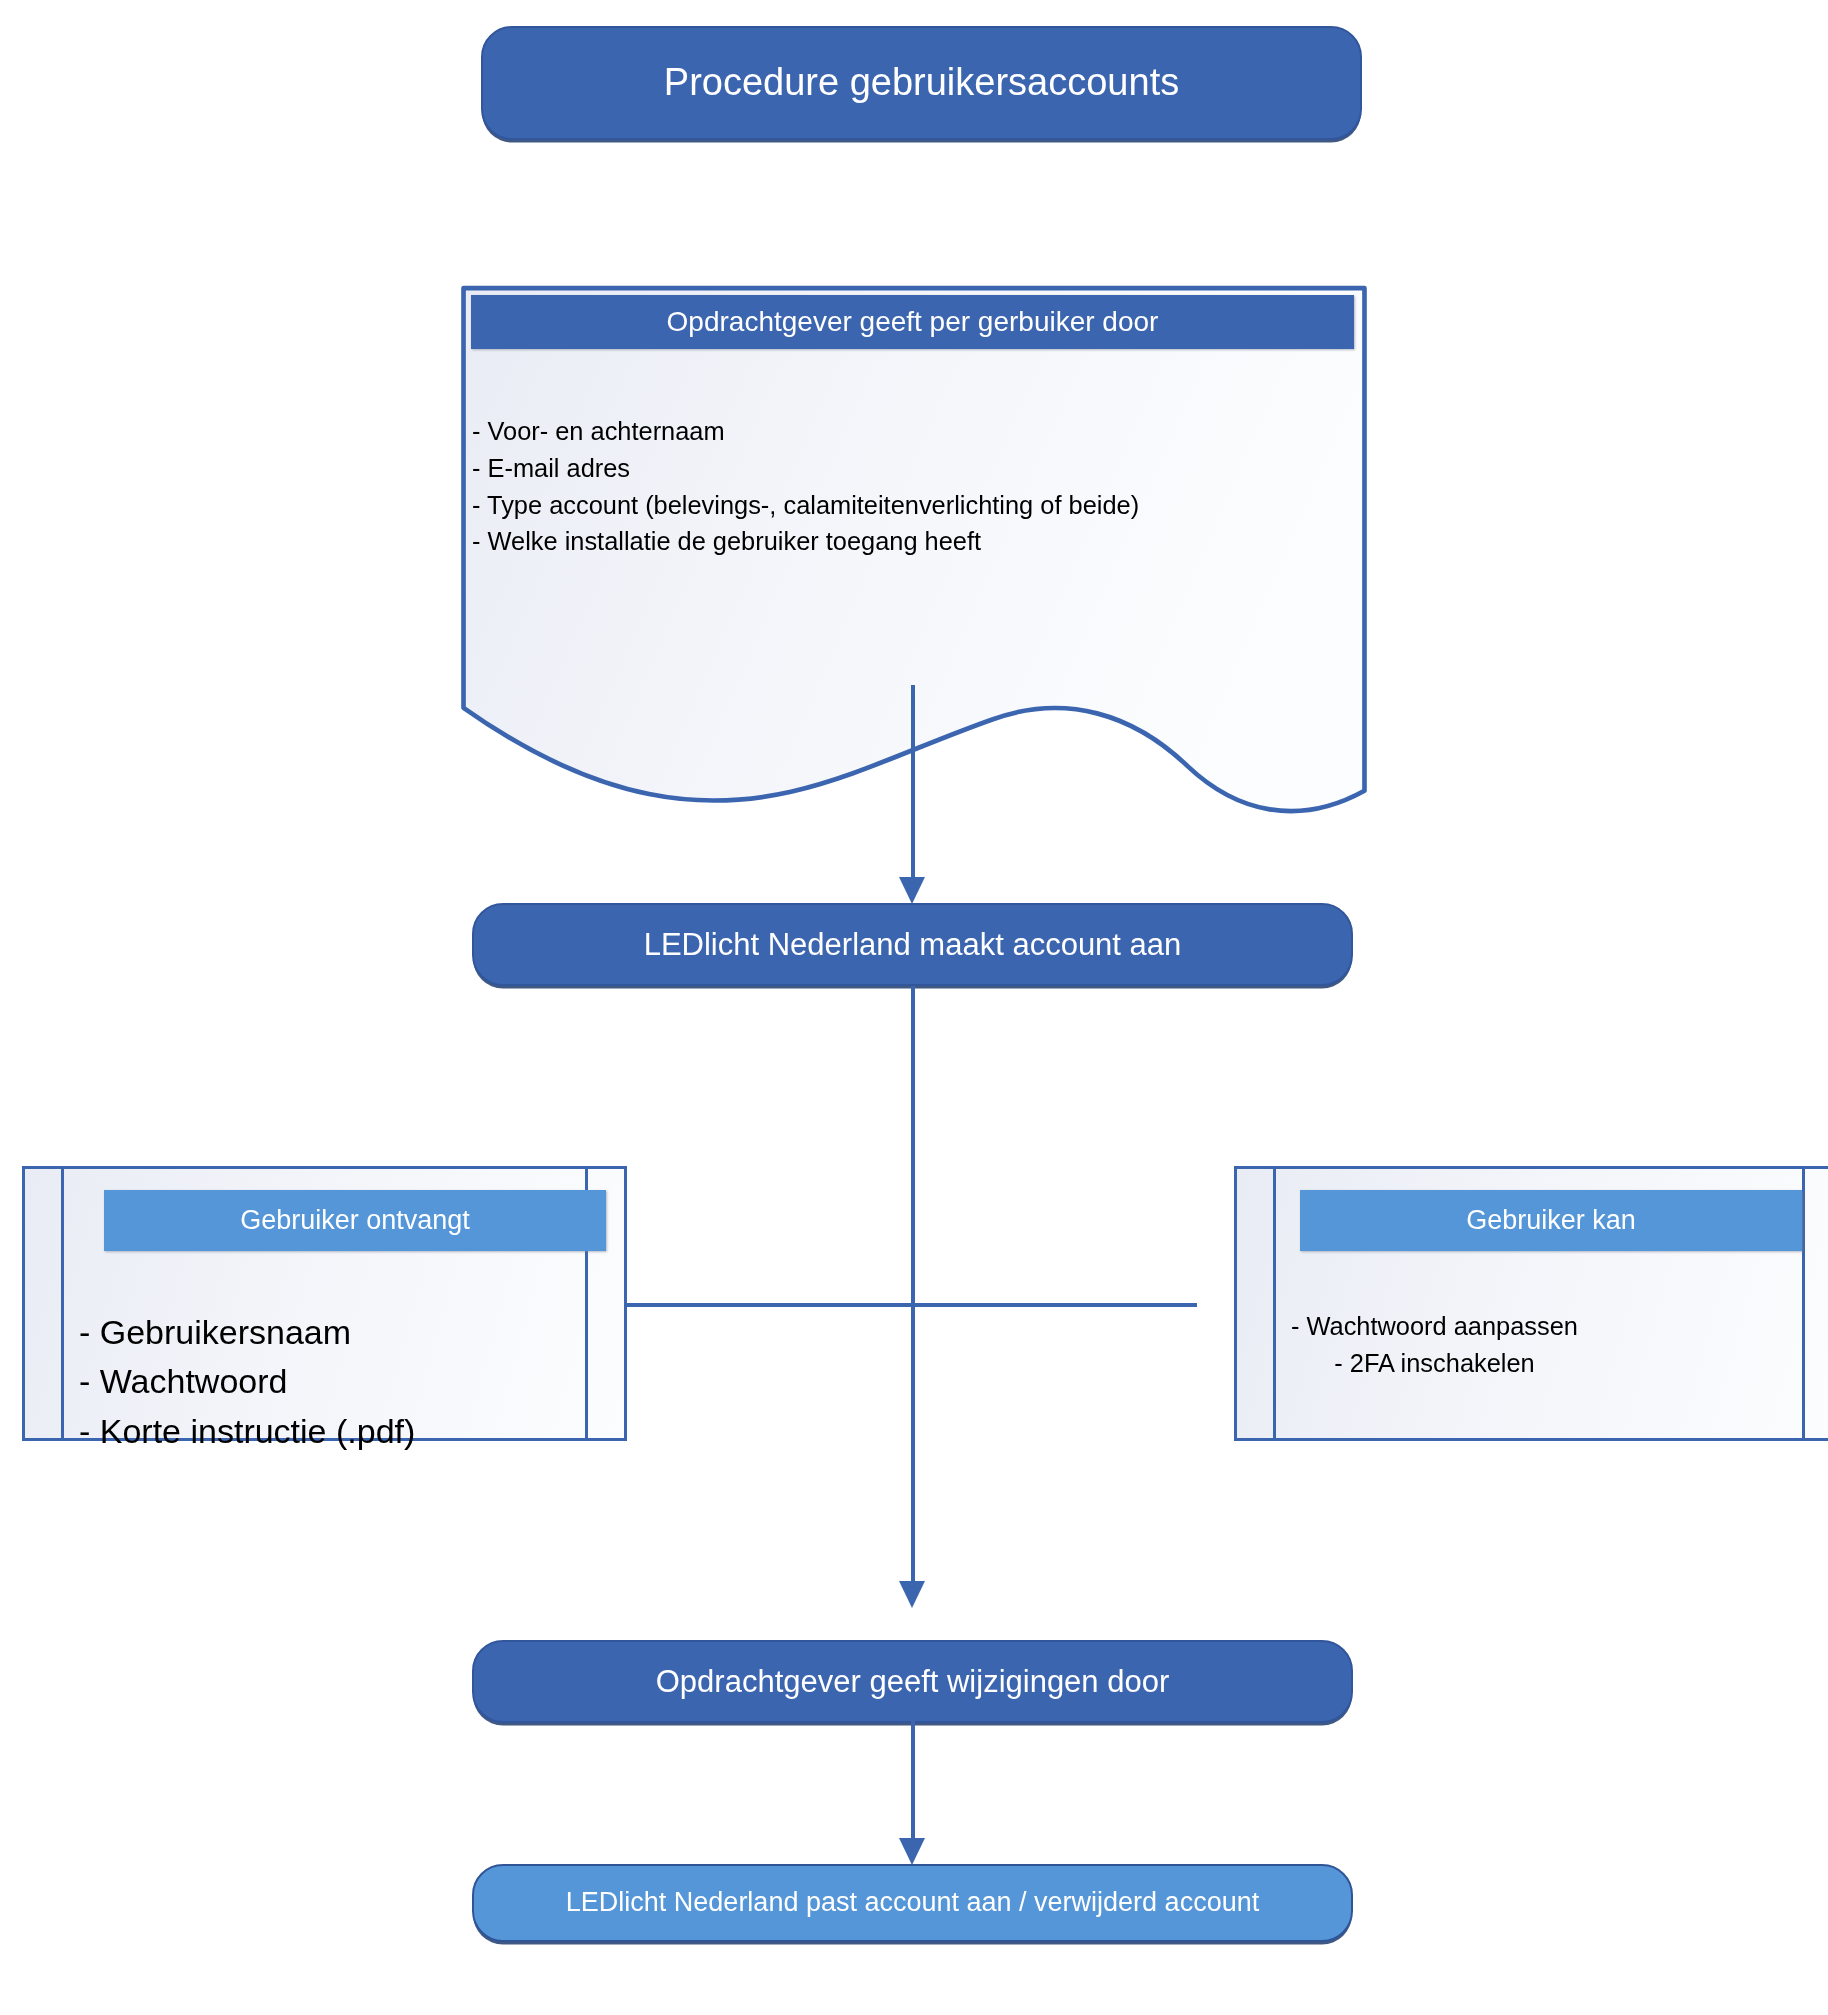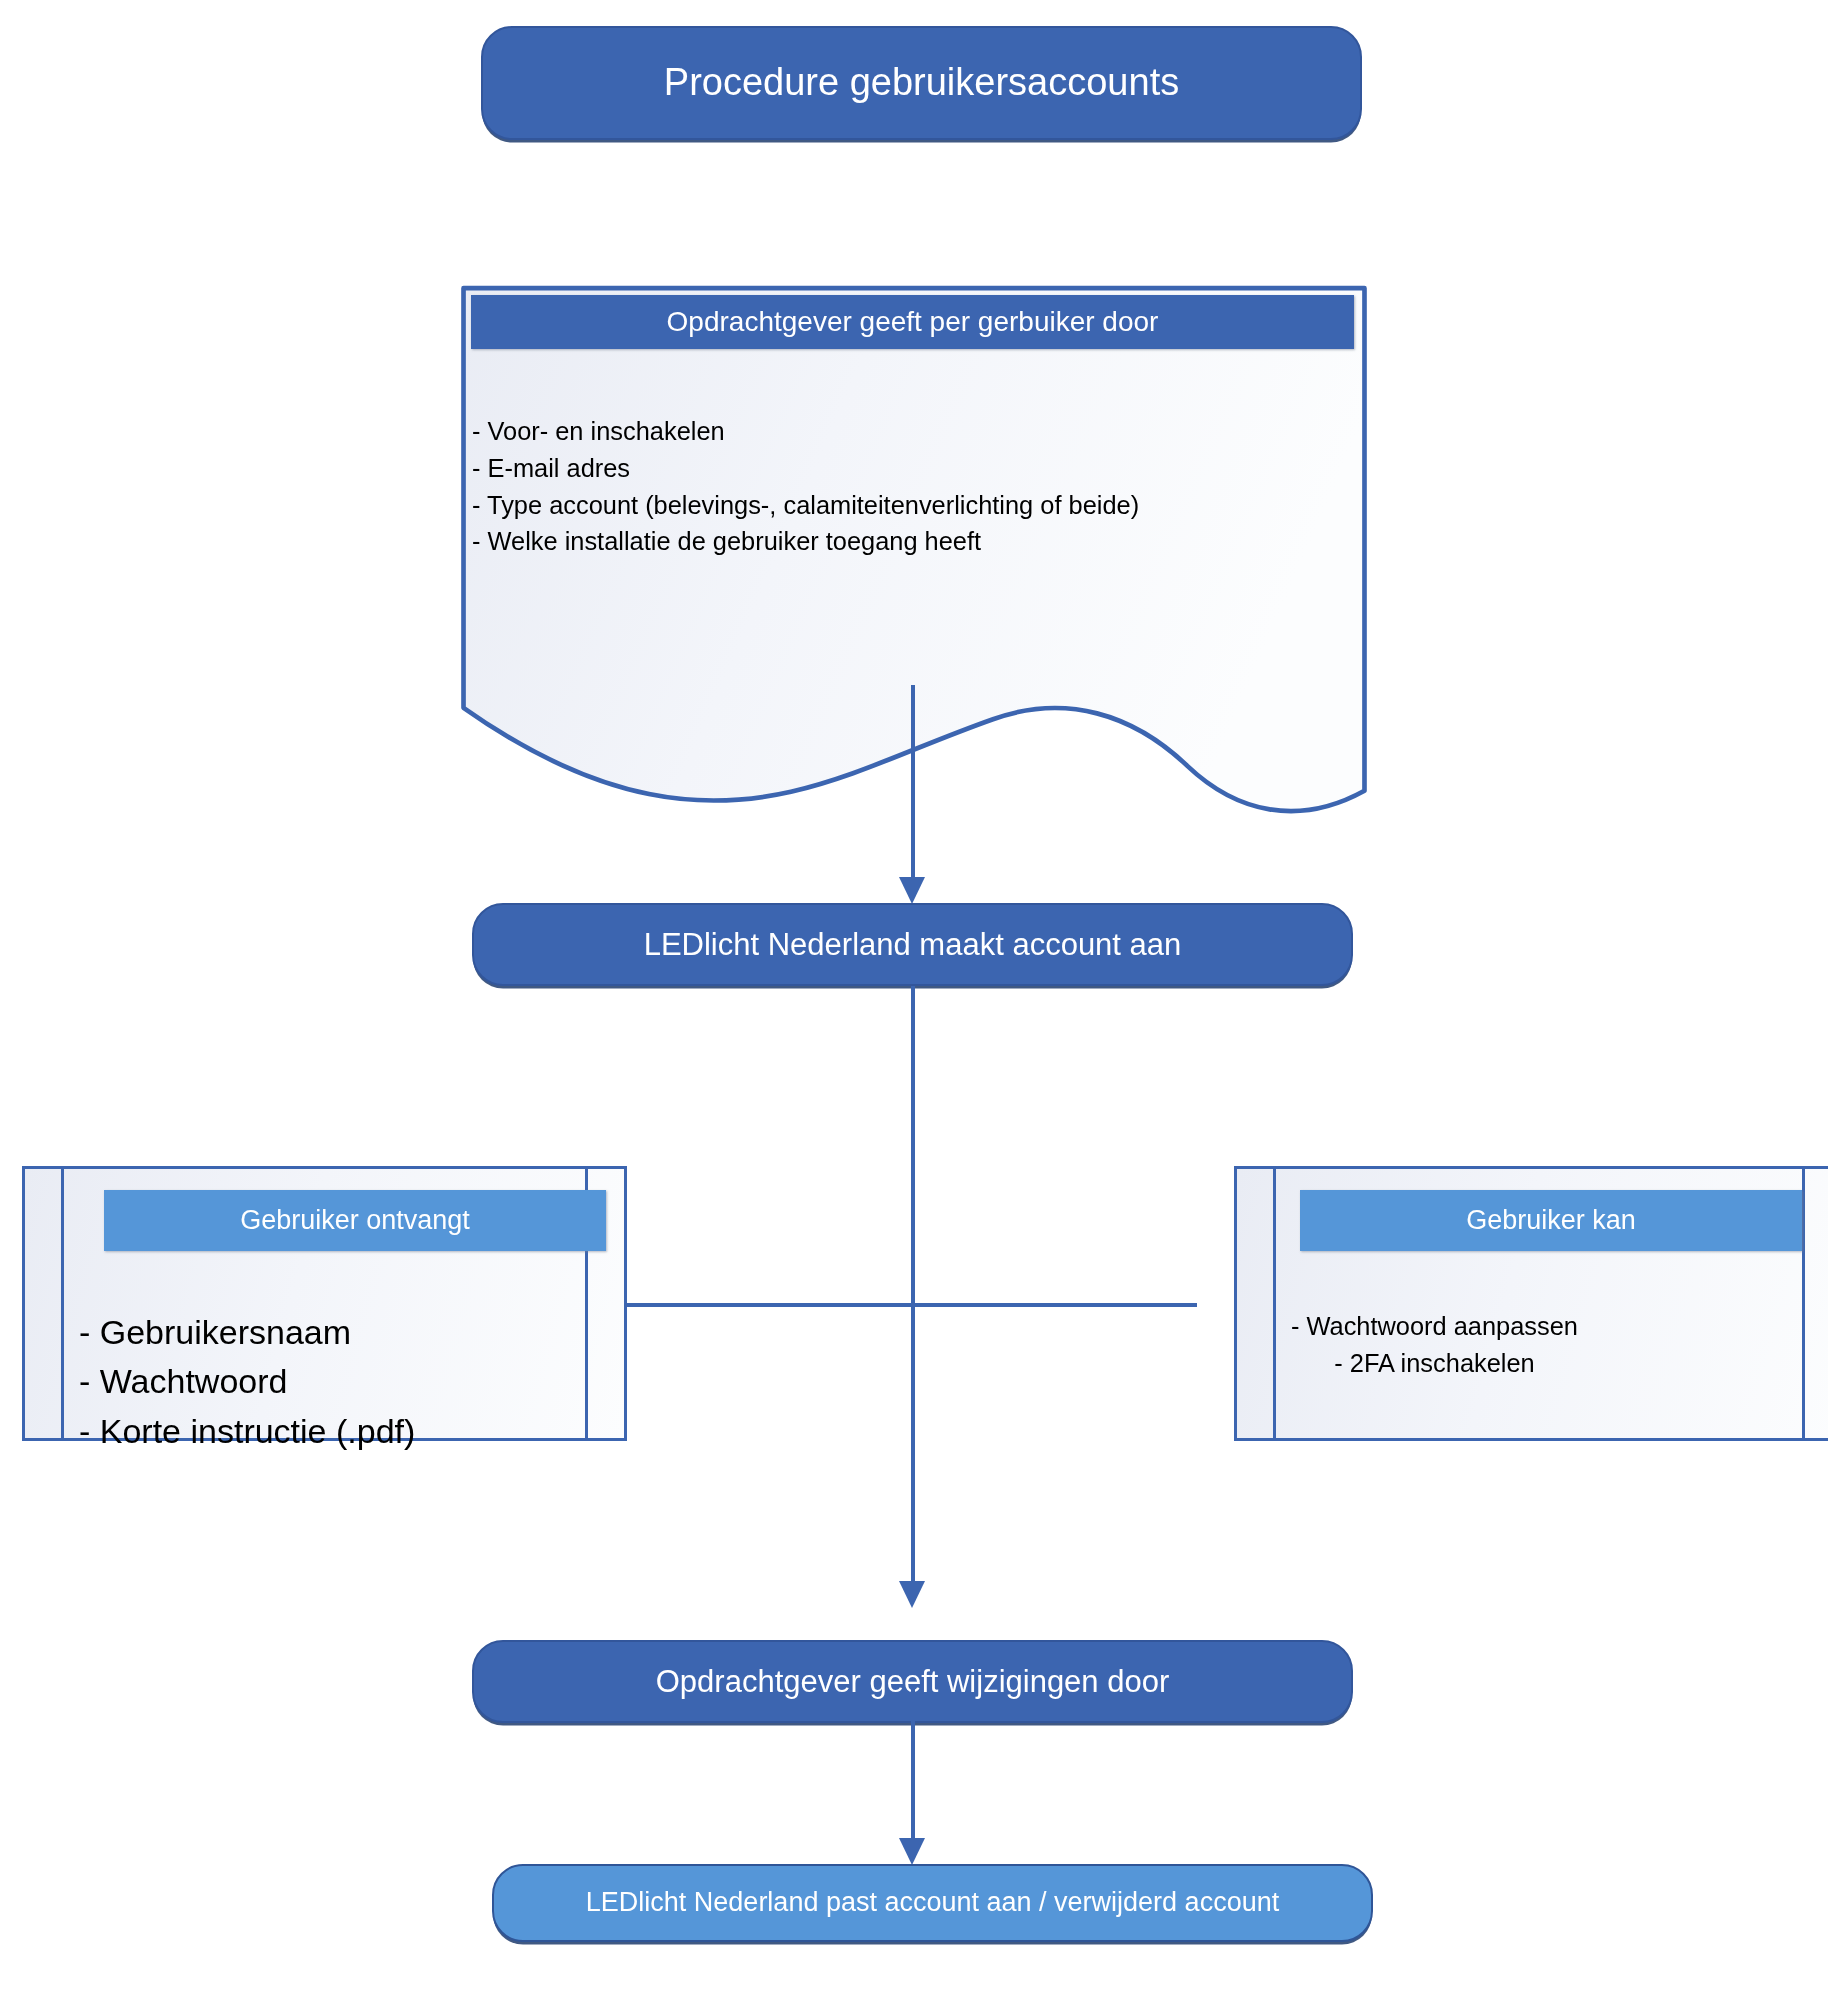--- a/index.html
+++ b/index.html
@@ -125,21 +125,21 @@
                C 1620,1048 1500,1020 1405,930
                C 1300,830 1170,790 1030,840
                C 880,893 770,950 640,980
                C 480,1016 280,1010 8,818 Z" fill="url(#docGrad)" stroke="#3C65B0" stroke-width="9" stroke-linejoin="round"></path>
     </svg>
 
     <div class="doc-header doc-header-dark" style="left:12px; top:11.4px; width:883px; height:54px; font-size:28px;">
       <span>Opdrachtgever geeft per gerbuiker door</span>
     </div>
 
-    <div class="doc-body" style="left:13px; top:129px; font-size:25.4px;">- Voor- en inschakelen
+    <div class="doc-body" style="left:13px; top:129px; font-size:25.4px;">- Voor- en achternaam
 - E-mail adres
 - Type account (belevings-, calamiteitenverlichting of beide)
 - Welke installatie de gebruiker toegang heeft</div>
   </div>
 
   <div class="conn-v" style="left:911px; top:685px; height:200px;"></div>
   <div class="arrowhead" style="left:899px; top:877px;"></div>
 
   <div class="node node-dark" style="left:472px; top:903px; width:881px; height:83px; font-size:31px;">
     <span>LEDlicht Nederland maakt account aan</span>
@@ -176,18 +176,18 @@
 - 2FA inschakelen</div>
   </div>
 
   <div class="node node-dark" style="left:472px; top:1604px; width:881px; height:83px; font-size:31px;margin-top:36px;">
     <span>Opdrachtgever geeft wijzigingen door</span>
   </div>
 
   <div class="conn-v" style="left:911px; top:1687px; height:156px;"></div>
   <div class="arrowhead" style="left:899px; top:1838px;"></div>
 
-  <div class="node node-light" style="left:492px; top:1864px; width:881px; height:78px; font-size:27px;">
+  <div class="node node-light" style="left:472px; top:1864px; width:881px; height:78px; font-size:27px;">
     <span>LEDlicht Nederland past account aan / verwijderd account</span>
   </div>
 
 </div>
 
 
 </body></html>

